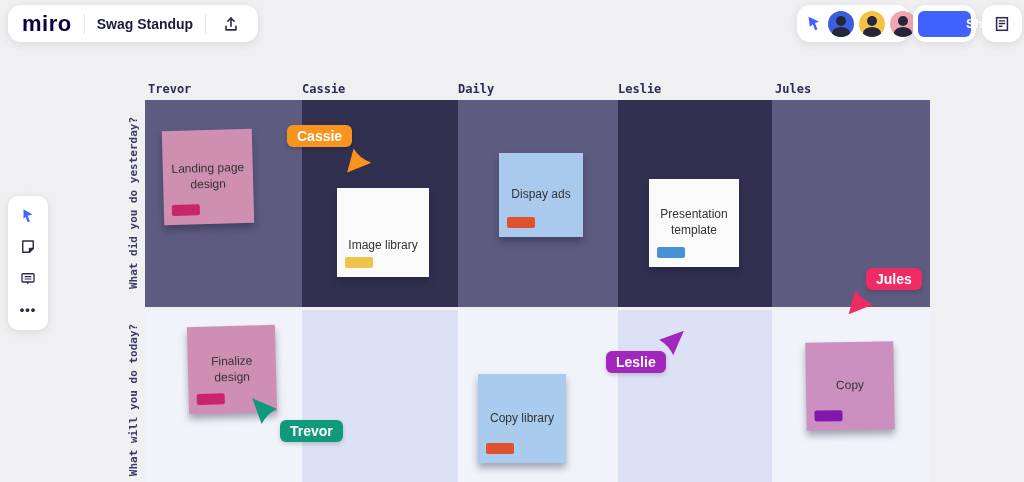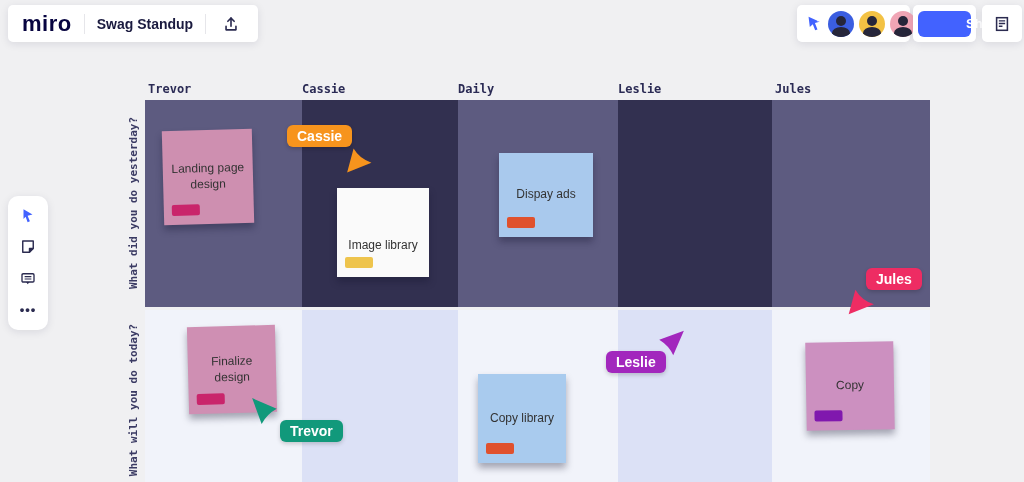--- a/index.html
+++ b/index.html
@@ -26,21 +26,21 @@
             box-shadow:0 5px 7px rgba(20,20,45,.35); }
   .sticky-text { font-size:12px; line-height:1.3; color:#333; text-align:center; padding:0 8px; }
   .sticky-tag { position:absolute; left:8px; bottom:9px; width:28px; height:11px; border-radius:2px; }
 
   
   .cursor-label { position:absolute; color:#fff; font-size:14px; font-weight:700;
                   padding:3px 10px; border-radius:6px; box-shadow:0 2px 4px rgba(0,0,0,.18); }
   .cursor-ptr { position:absolute; }
 
   
-  .pill { position:absolute; background:#fff; border-radius:5px;
+  .pill { position:absolute; background:#fff; border-radius:13px;
           box-shadow:0 2px 8px rgba(20,20,60,.10); display:flex; align-items:center; }
   .topleft-pill { left:8px; top:5px; height:37px; padding:0 14px; gap:12px; }
   .miro-logo { font-size:22px; font-weight:700; color:#070440; letter-spacing:.5px; }
   .board-title { font-size:14px; font-weight:700; color:#1a1a3f; }
   .vdiv { width:1px; height:20px; background:#e6e6ea; }
 
   .collab-pill { left:797px; top:5px; height:37px; width:113px; padding:0 9px; gap:5px; }
   .avatar { width:26px; height:26px; border-radius:50%; position:relative; overflow:hidden; flex:0 0 auto; }
   .av-head { position:absolute; left:8px; top:5px; width:10px; height:10px; border-radius:50%; background:#26263a; }
   .av-body { position:absolute; left:4px; top:16px; width:18px; height:12px; border-radius:50% 50% 0 0; background:#26263a; }
@@ -90,25 +90,29 @@
   <div class="sticky" style="left: 163px; top: 130px; width: 90px; height: 94px; transform: rotate(-1.5deg); background-color: rgb(206, 143, 176);">
     <span class="sticky-text">Landing page design</span>
     <span class="sticky-tag" style="background-color: rgb(201, 37, 107);"></span>
   </div>
 
   <div class="sticky" style="left: 337px; top: 188px; width: 92px; height: 89px; background-color: rgb(250, 250, 250);">
     <span class="sticky-text" style="margin-top:26px">Image library</span>
     <span class="sticky-tag" style="background-color: rgb(238, 196, 77);"></span>
   </div>
 
-  <div class="sticky" style="left: 499px; top: 153px; width: 94px; height: 84px; background-color: rgb(169, 201, 237);">
+  <div class="sticky" style="left: 499px; top: 153px; width: 84px; height: 84px; background-color: rgb(169, 201, 237);">
     <span class="sticky-text">Dispay ads</span>
     <span class="sticky-tag" style="background-color: rgb(224, 81, 45);"></span>
   </div>
 
+  <div class="sticky" style="left: 649px; top: 179px; width: 90px; height: 88px; background-color: rgb(250, 250, 250);">
+    <span class="sticky-text">Presentation template</span>
+    <span class="sticky-tag" style="background-color: rgb(74, 144, 217);"></span>
+  </div>
 
   <div class="sticky" style="left: 188px; top: 326px; width: 88px; height: 87px; transform: rotate(-1.5deg); background-color: rgb(207, 143, 179);">
     <span class="sticky-text">Finalize design</span>
     <span class="sticky-tag" style="background-color: rgb(201, 37, 107);"></span>
   </div>
 
   <div class="sticky" style="left: 478px; top: 374px; width: 88px; height: 89px; background-color: rgb(169, 203, 238);">
     <span class="sticky-text">Copy library</span>
     <span class="sticky-tag" style="background-color: rgb(224, 81, 45);"></span>
   </div>

